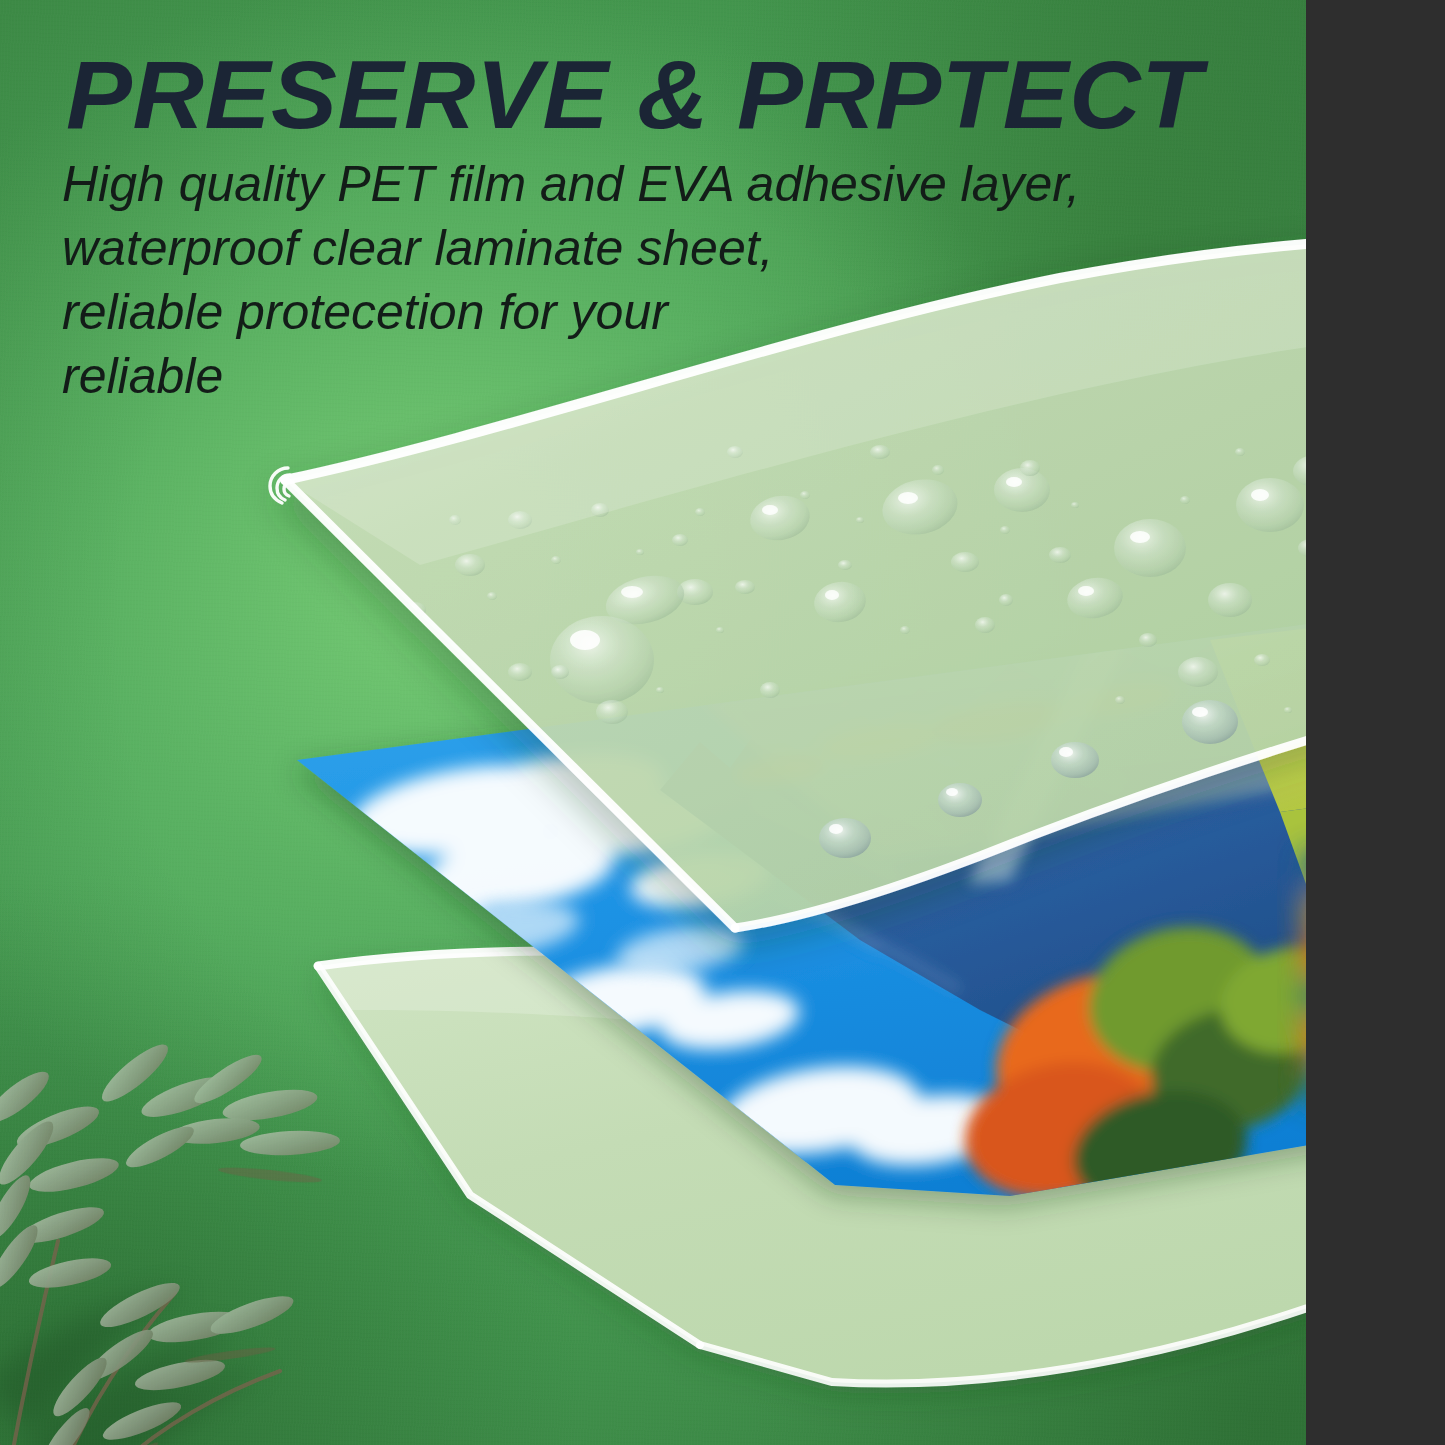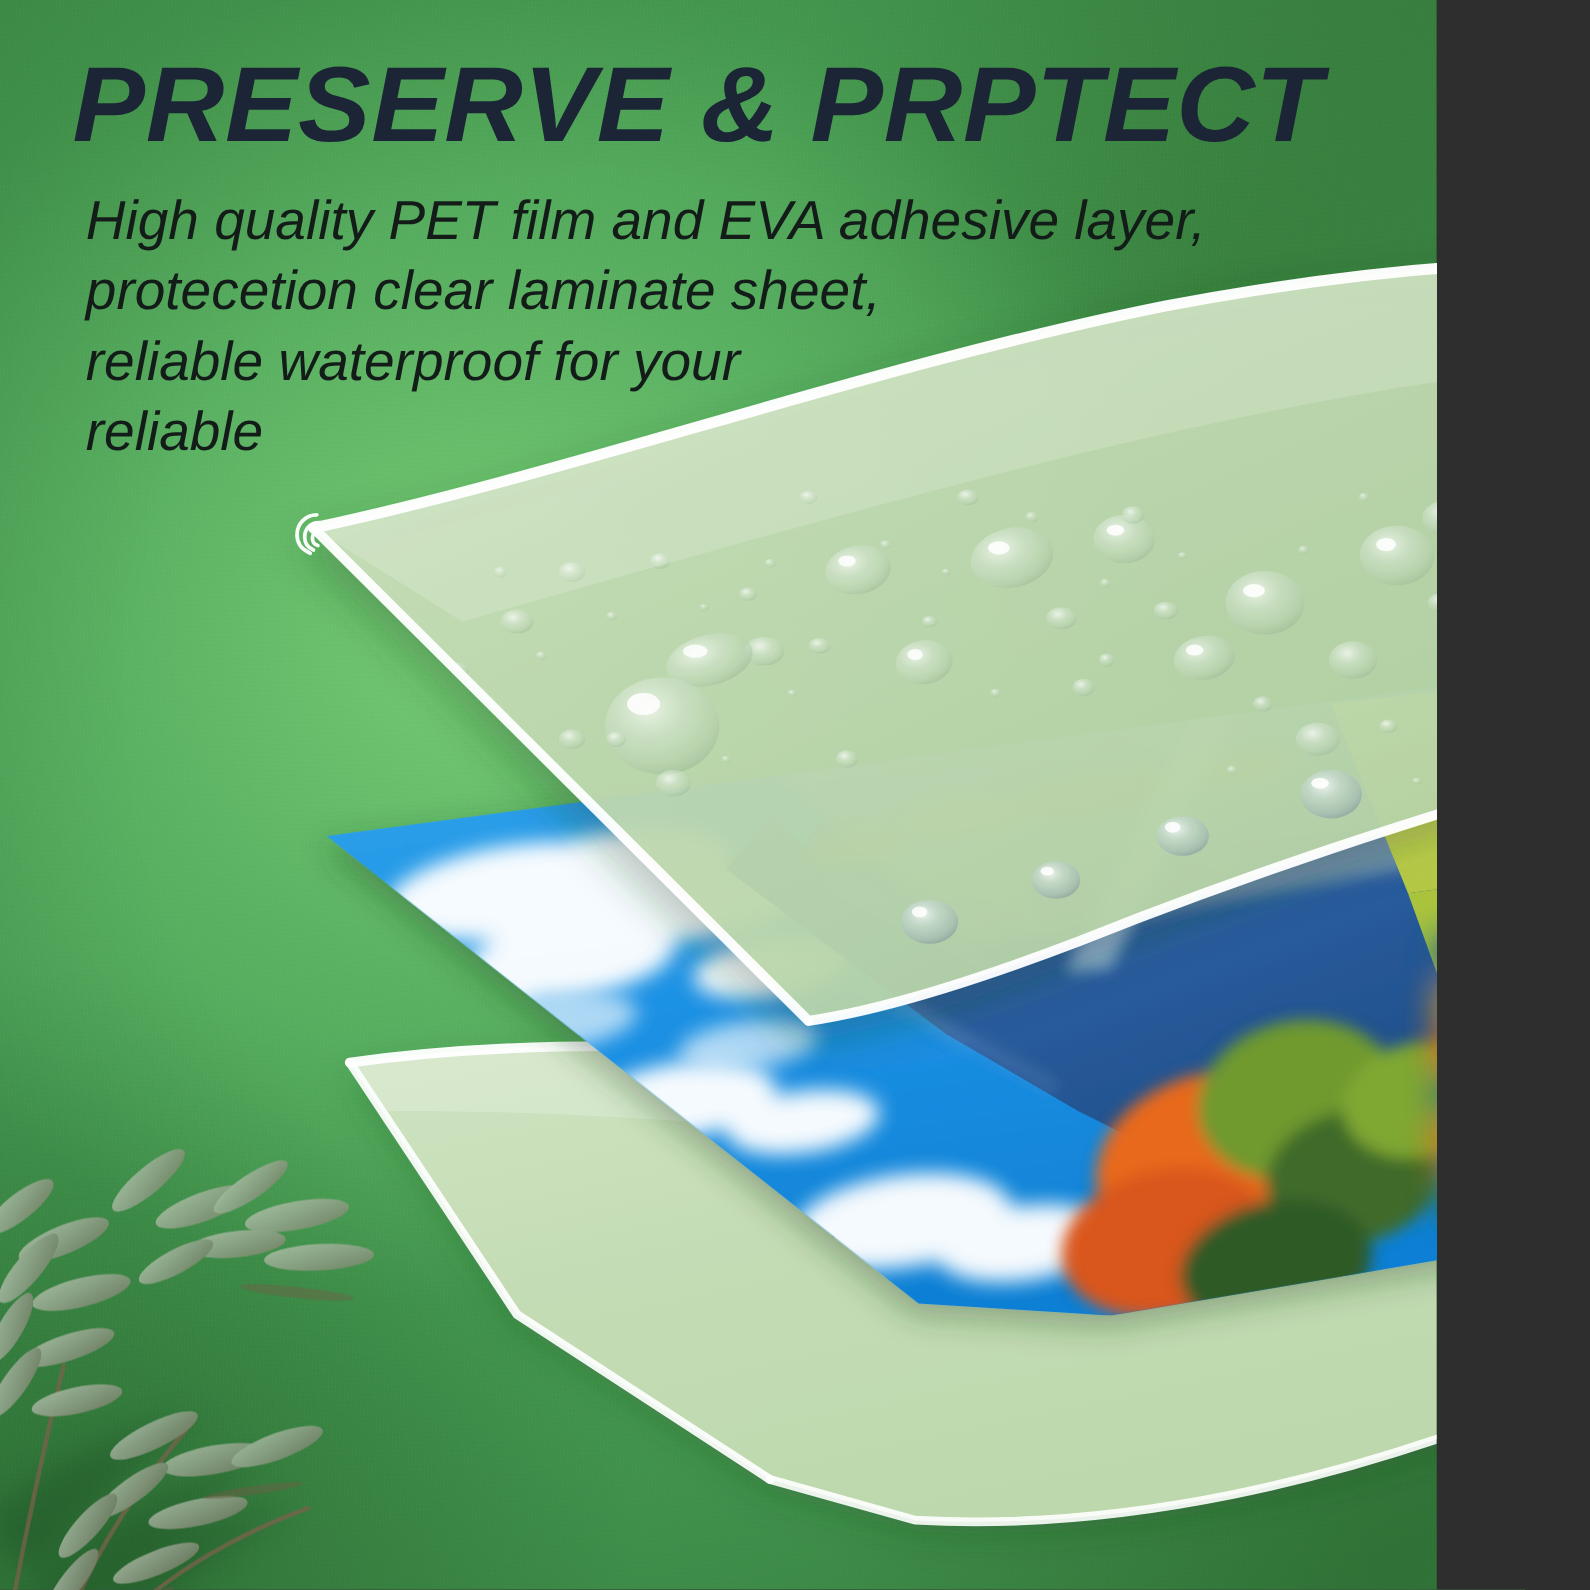--- a/index.html
+++ b/index.html
@@ -60,21 +60,21 @@
     letter-spacing: 0.5px;
     transform: scaleX(1.02);
     transform-origin: left center;
     white-space: nowrap;
   }
   .subcopy {
     position: absolute;
     left: 62px;
     top: 152px;
     width: 1130px;
-    margin: 16px;
+    margin: 0;
     color: #131c18;
     font-size: 50px;
     line-height: 1.28;
     font-style: italic;
     font-weight: normal;
   }
   .subcopy span { display: block; }
 
   
   .layer {
@@ -525,18 +525,18 @@
       <ellipse cx="300" cy="140" rx="52" ry="5" transform="rotate(6 300 140)"></ellipse>
       <ellipse cx="150" cy="430" rx="44" ry="5" transform="rotate(-30 150 430)"></ellipse>
       <ellipse cx="260" cy="320" rx="46" ry="4" transform="rotate(-8 260 320)"></ellipse>
     </g>
   </svg>
 
   <h1 class="headline">PRESERVE &amp; PRPTECT</h1>
 
   <p class="subcopy">
     <span>High quality PET film and EVA adhesive layer,</span>
-    <span>protecetion clear laminate sheet,</span>
-    <span>reliable waterproof for your</span>
+    <span>waterproof clear laminate sheet,</span>
+    <span>reliable protecetion for your</span>
     <span>reliable</span>
   </p>
 
 </div>
 
 </body></html>

